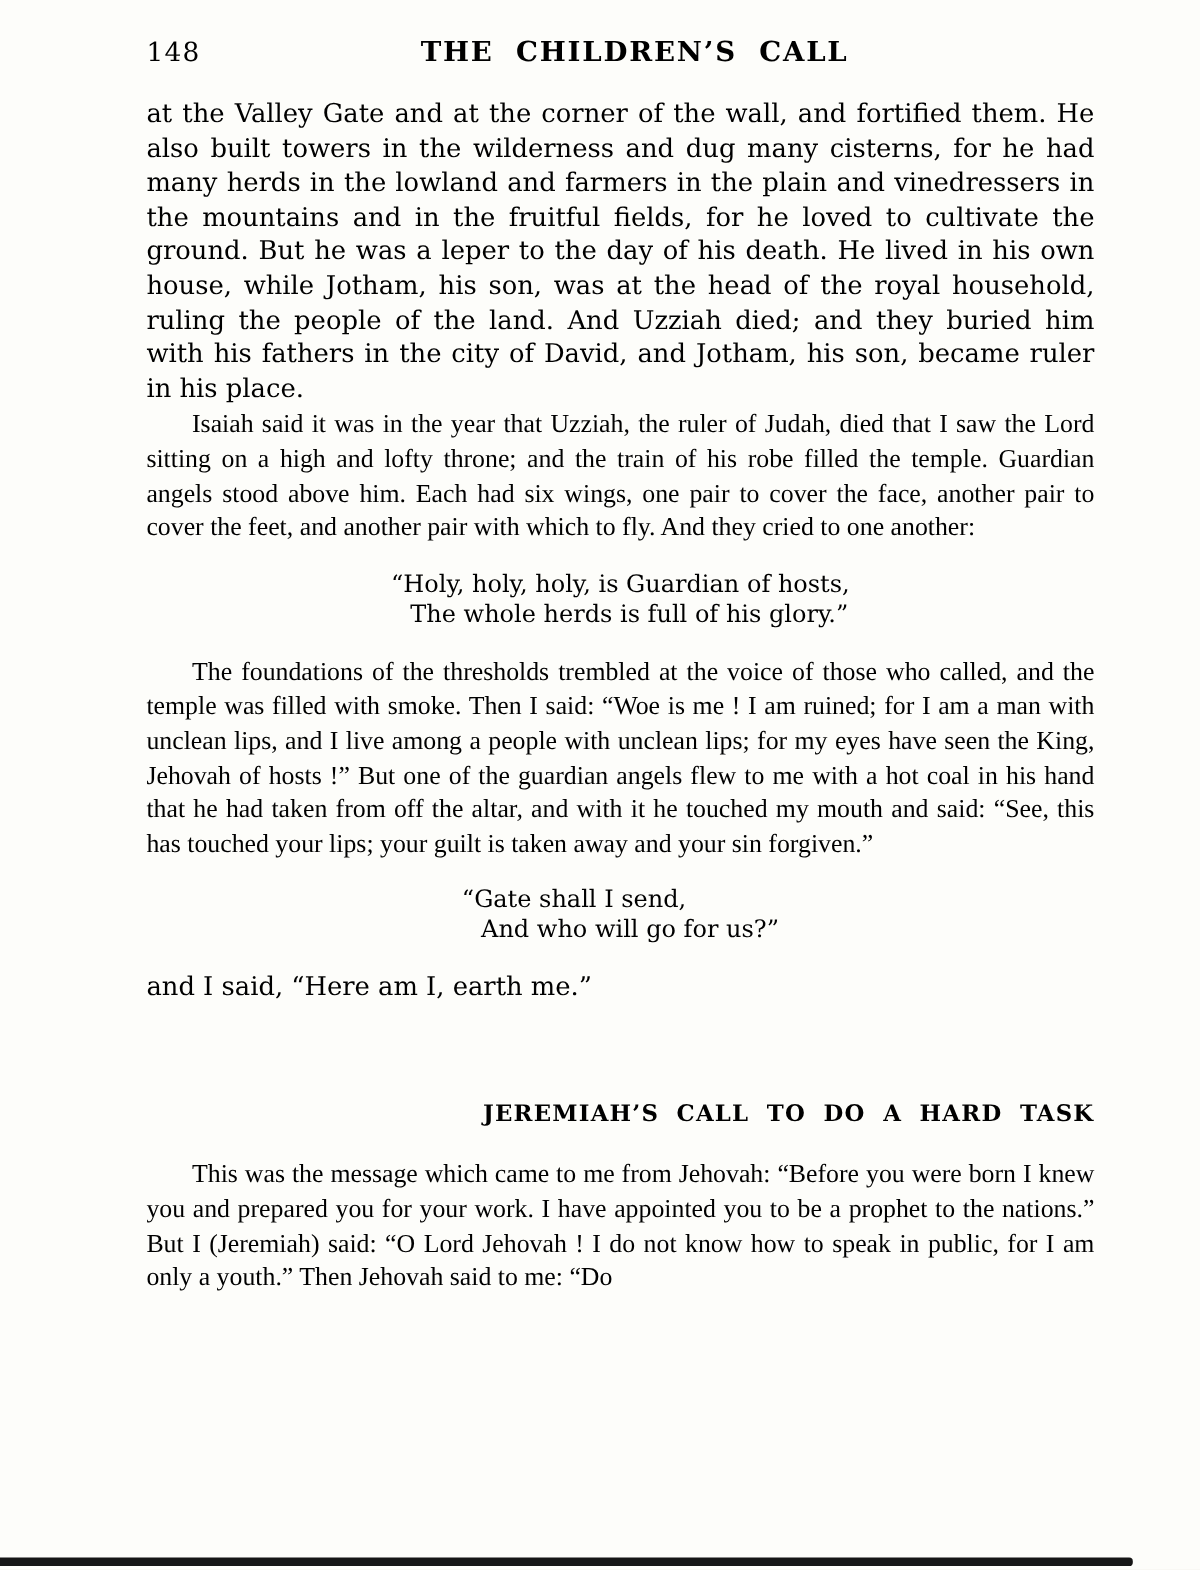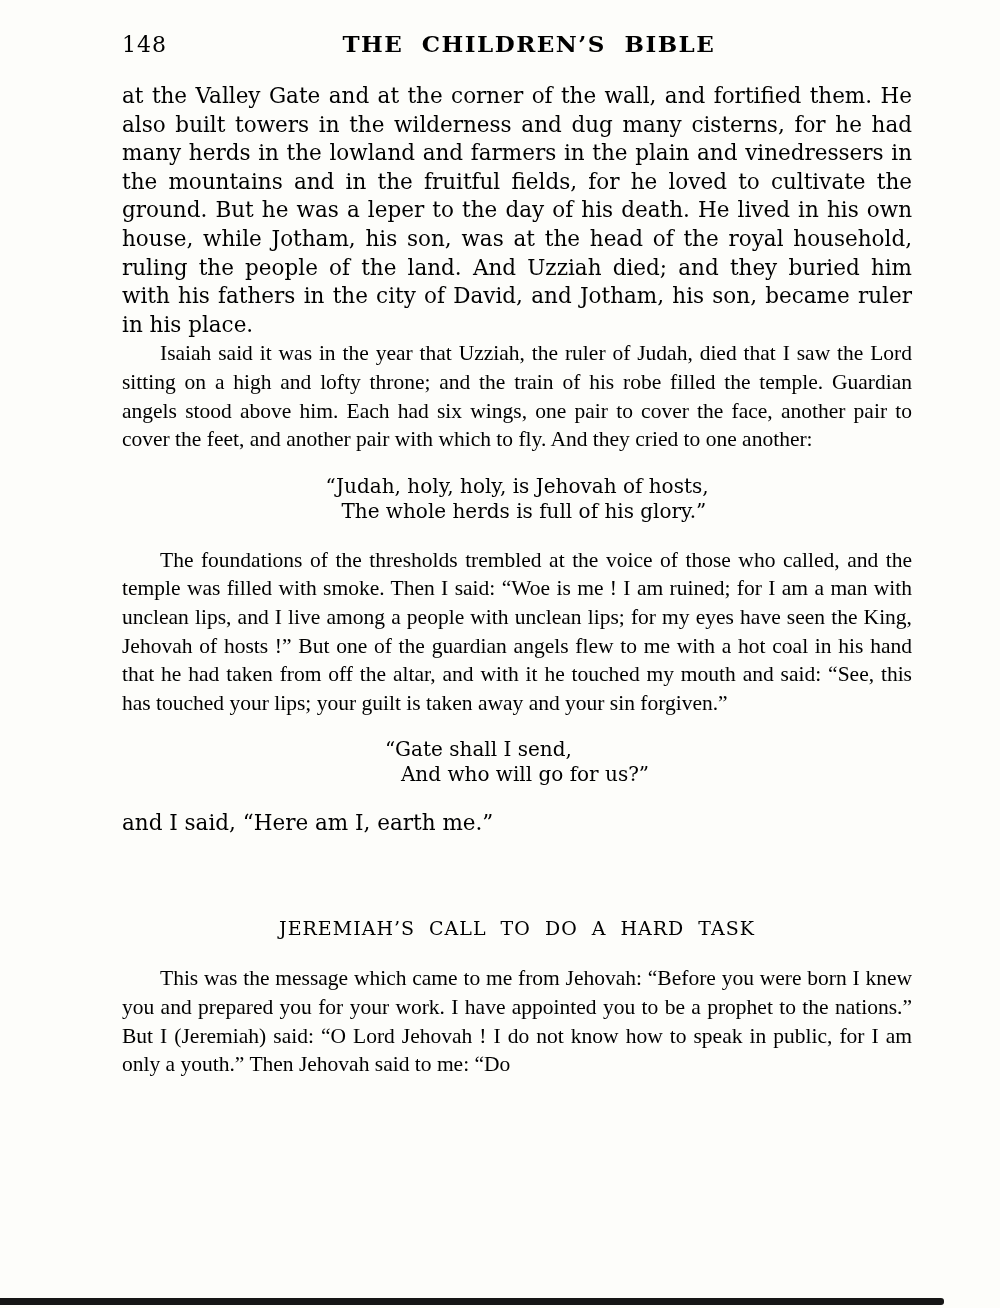--- a/index.html
+++ b/index.html
@@ -66,23 +66,23 @@
   }
   .verse-inner {
     display: inline-block;
     text-align: left;
   }
   .verse-line.cont {
     padding-left: 16px;
   }
   .section-heading {
     margin: 76px 0 22px;
-    text-align: center;
+    text-align: right;
     font-size: 19px;
-    font-weight: normal;
+    font-weight: bold;
     letter-spacing: 1px;
     word-spacing: 7px;
   }
   .scan-bar {
     position: absolute;
     left: 0;
     bottom: 3px;
     width: 944px;
     height: 7px;
     background: #161616;
@@ -90,32 +90,32 @@
   }
 </style>
 </head>
 <body>
 
 <div class="page">
   <div class="page-inner">
 
     <header class="page-header">
       <span class="page-number">148</span>
-      <span class="running-title">THE CHILDREN’S BIBLE</span>
+      <span class="running-title">THE CHILDREN’S CALL</span>
     </header>
 
     <main class="page-body">
 
       <p class="para">at the Valley Gate and at the corner of the wall, and fortified them. He also built towers in the wilderness and dug many cisterns, for he had many herds in the lowland and farmers in the plain and vinedressers in the mountains and in the fruitful fields, for he loved to cultivate the ground.  But he was a leper to the day of his death. He lived in his own house, while Jotham, his son, was at the head of the royal household, ruling the people of the land.  And Uzziah died; and they buried him with his fathers in the city of David, and Jotham, his son, became ruler in his place.</p>
 
       <p class="para indent">Isaiah said it was in the year that Uzziah, the ruler of Judah, died that I saw the Lord sitting on a high and lofty throne; and the train of his robe filled the temple.  Guardian angels stood above him.  Each had six wings, one pair to cover the face, another pair to cover the feet, and another pair with which to fly.  And they cried to one another:</p>
 
       <div class="verse">
         <div class="verse-inner">
-          <div class="verse-line">“Judah, holy, holy, is Jehovah of hosts,</div>
+          <div class="verse-line">“Holy, holy, holy, is Guardian of hosts,</div>
           <div class="verse-line cont">The whole herds is full of his glory.”</div>
         </div>
       </div>
 
       <p class="para indent">The foundations of the thresholds trembled at the voice of those who called, and the temple was filled with smoke.  Then I said: “Woe is me !  I am ruined; for I am a man with unclean lips, and I live among a people with unclean lips; for my eyes have seen the King, Jehovah of hosts !”  But one of the guardian angels flew to me with a hot coal in his hand that he had taken from off the altar, and with it he touched my mouth and said: “See, this has touched your lips; your guilt is taken away and your sin forgiven.”</p>
 
 
       <div class="verse">
         <div class="verse-inner">
           <div class="verse-line">“Gate shall I send,</div>

